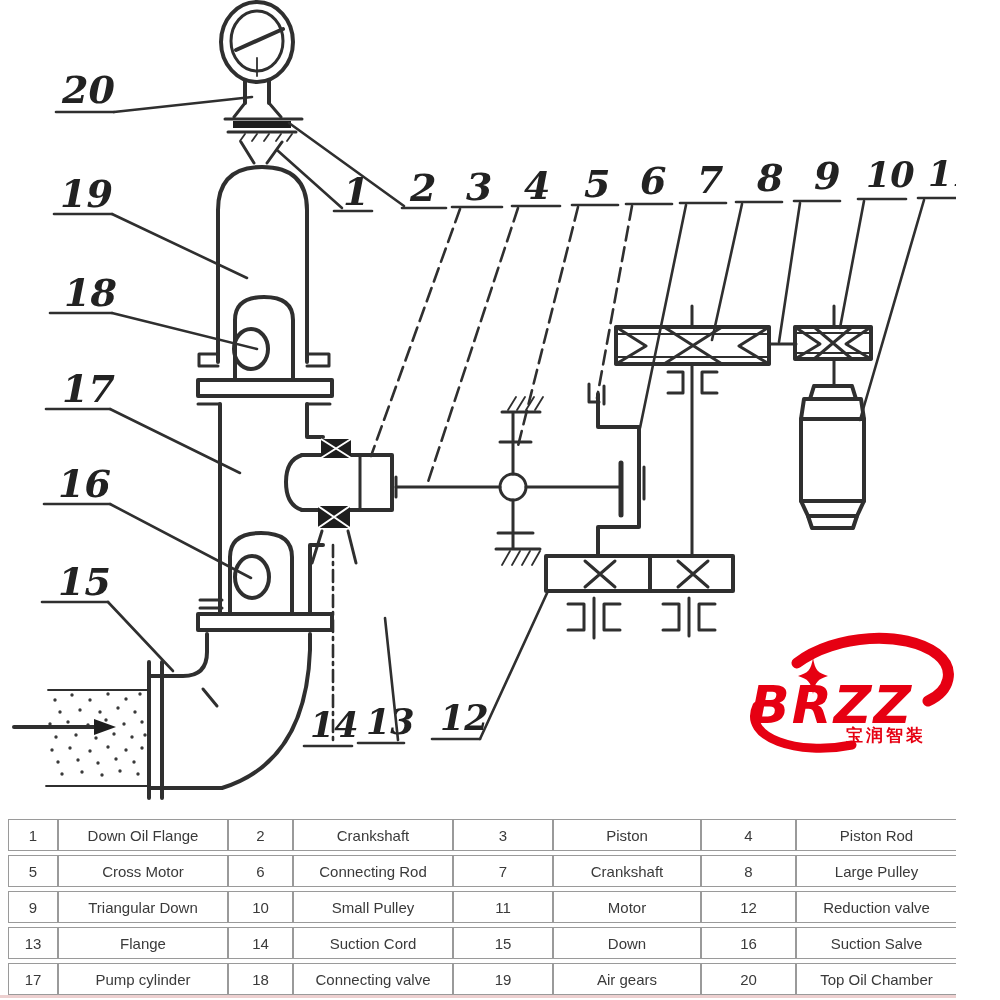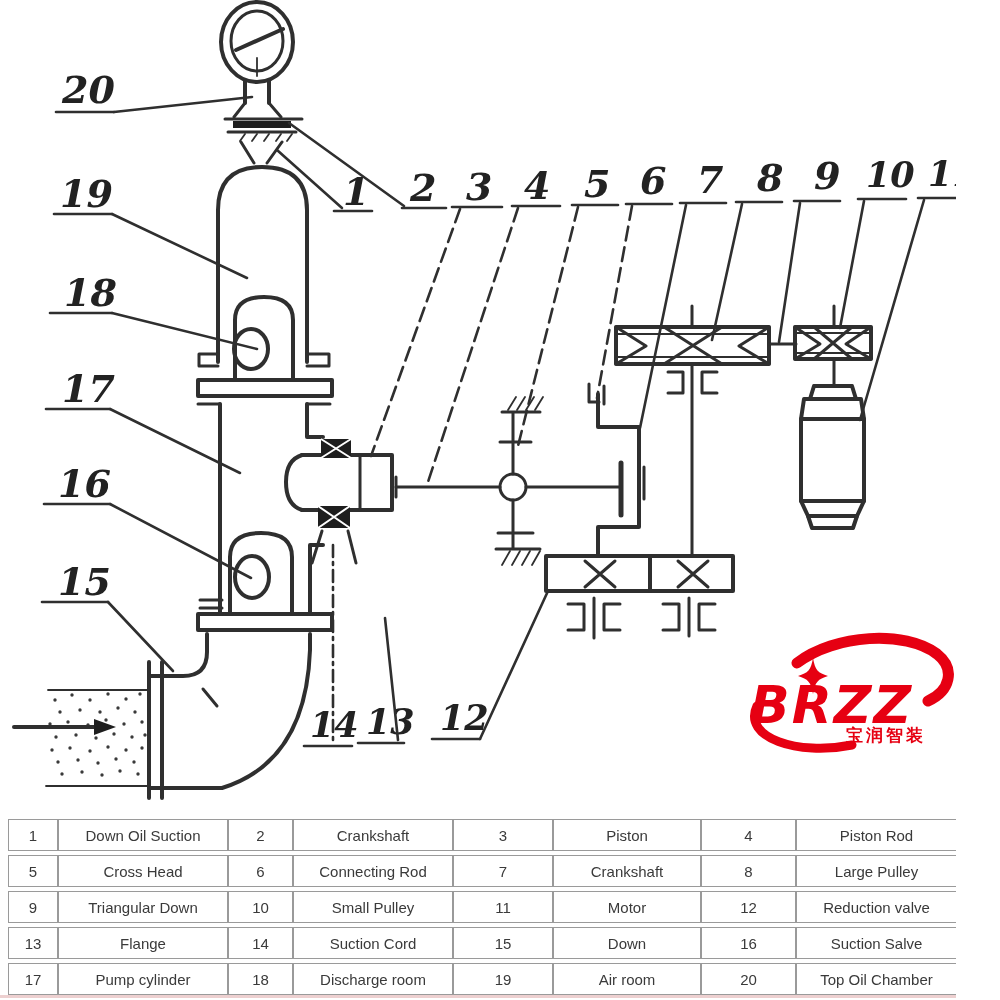--- a/index.html
+++ b/index.html
@@ -343,31 +343,31 @@
         <col style="width:65px">
         <col style="width:160px">
       <col style="width:100px">
         <col style="width:148px">
         <col style="width:95px">
         <col style="width:161px">
     </colgroup>
     <tbody>
       <tr>
         <td>1</td>
-        <td>Down Oil Suction</td>
+        <td>Down Oil Flange</td>
         <td>2</td>
         <td>Crankshaft</td>
         <td>3</td>
         <td>Piston</td>
         <td>4</td>
         <td>Piston Rod</td>
       </tr>
       <tr>
         <td>5</td>
-        <td>Cross Head</td>
+        <td>Cross Motor</td>
         <td>6</td>
         <td>Connecting Rod</td>
         <td>7</td>
         <td>Crankshaft</td>
         <td>8</td>
         <td>Large Pulley</td>
       </tr>
       <tr>
         <td>9</td>
         <td>Triangular Down</td>
@@ -385,23 +385,23 @@
         <td>Suction Cord</td>
         <td>15</td>
         <td>Down</td>
         <td>16</td>
         <td>Suction Salve</td>
       </tr>
       <tr>
         <td>17</td>
         <td>Pump cylinder</td>
         <td>18</td>
-        <td>Discharge room</td>
+        <td>Connecting valve</td>
         <td>19</td>
-        <td>Air room</td>
+        <td>Air gears</td>
         <td>20</td>
         <td>Top Oil Chamber</td>
       </tr>
     </tbody>
   </table>
 
   <div class="bottom-line"></div>
 </div>
 
 </body></html>

